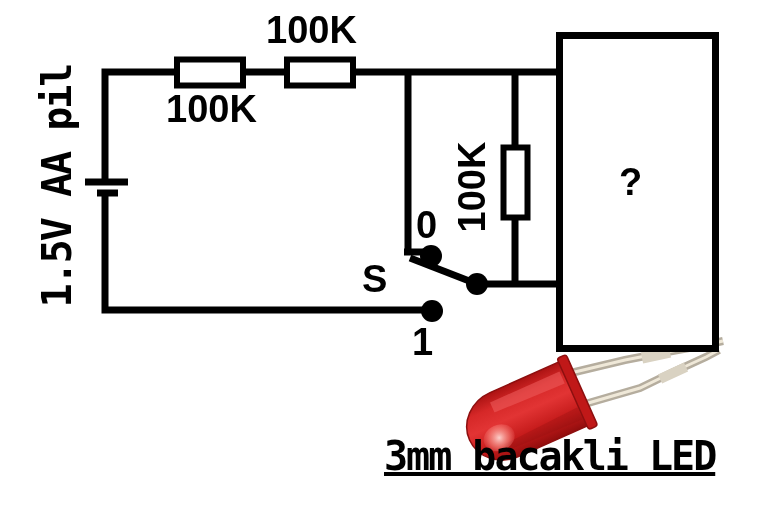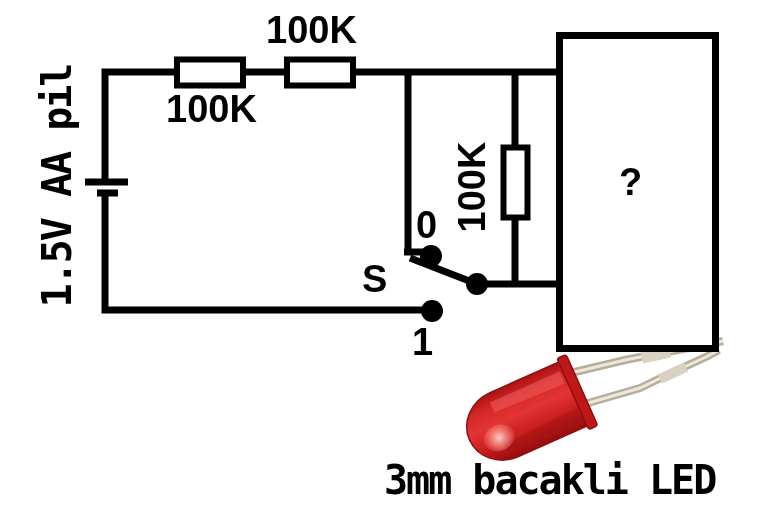--- a/index.html
+++ b/index.html
@@ -84,15 +84,15 @@
   <div class="lbl sans rot" style="left:412px;top:168px;width:120px;height:38px;line-height:38px;">100K</div>
 
   <div class="lbl sans" style="left:416px;top:206px;">0</div>
 
   <div class="lbl sans" style="left:362px;top:260px;">S</div>
 
   <div class="lbl sans" style="left:412px;top:323px;">1</div>
 
   <div class="lbl sans" style="left:619px;top:163px;">?</div>
 
-  <div class="lbl mono" style="left:384px;top:460px;">3mm bacakli LED</div>
+  <div class="lbl mono" style="left:384px;top:436px;text-decoration:underline;">3mm bacakli LED</div>
 
 </div>
 
 </body></html>

